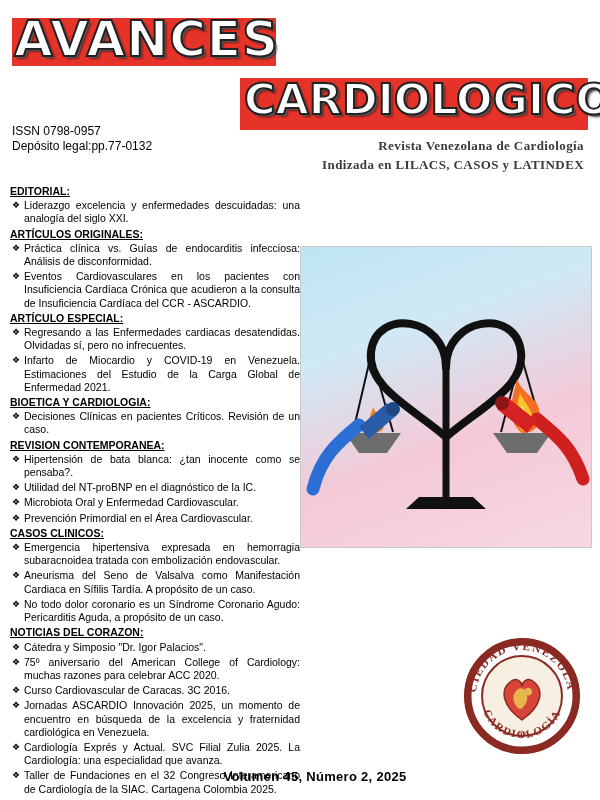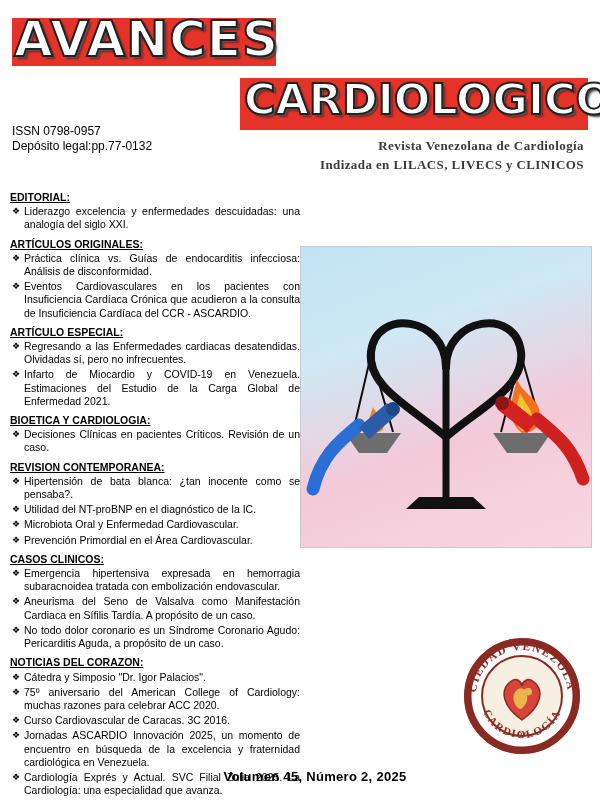--- a/index.html
+++ b/index.html
@@ -97,21 +97,21 @@
   }
   .toc {
     width: 290px;
     font-size: 10.5px;
     line-height: 13.2px;
   }
   .section-head {
     font-weight: bold;
     text-decoration: underline;
     font-size: 10.5px;
-    margin-top: 6px;
+    margin-top: 0;
     margin-bottom: 1px;
     color: #000;
   }
   ul.items {
     list-style: none;
     margin: 0 0 0 0;
     padding: 0;
   }
   ul.items li {
     position: relative;
@@ -172,21 +172,21 @@
   <div class="title-avances">AVANCES</div>
   <div class="title-cardiologicos">CARDIOLOGICOS</div>
 
   <div class="issn-block">
     <div>ISSN 0798-0957</div>
     <div>Depósito legal:pp.77-0132</div>
   </div>
 
   <div class="subtitle-block">
     <div>Revista Venezolana de Cardiología</div>
-    <div>Indizada en LILACS, LIVECS y CLINICOS</div>
+    <div>Indizada en LILACS, CASOS y LATINDEX</div>
   </div>
 </div>
 
 <div class="cover-art">
   <svg width="290" height="300" viewBox="0 0 290 300" xmlns="http://www.w3.org/2000/svg">
 
     <path d="M145 250 L145 120" stroke="#111" stroke-width="7" fill="none"></path>
     <path d="M145 120 C145 70, 75 60, 70 105 C66 140, 110 160, 145 190" stroke="#111" stroke-width="8" fill="none" stroke-linecap="round"></path>
     <path d="M145 120 C145 70, 215 60, 220 105 C224 140, 180 160, 145 190" stroke="#111" stroke-width="8" fill="none" stroke-linecap="round"></path>
 

